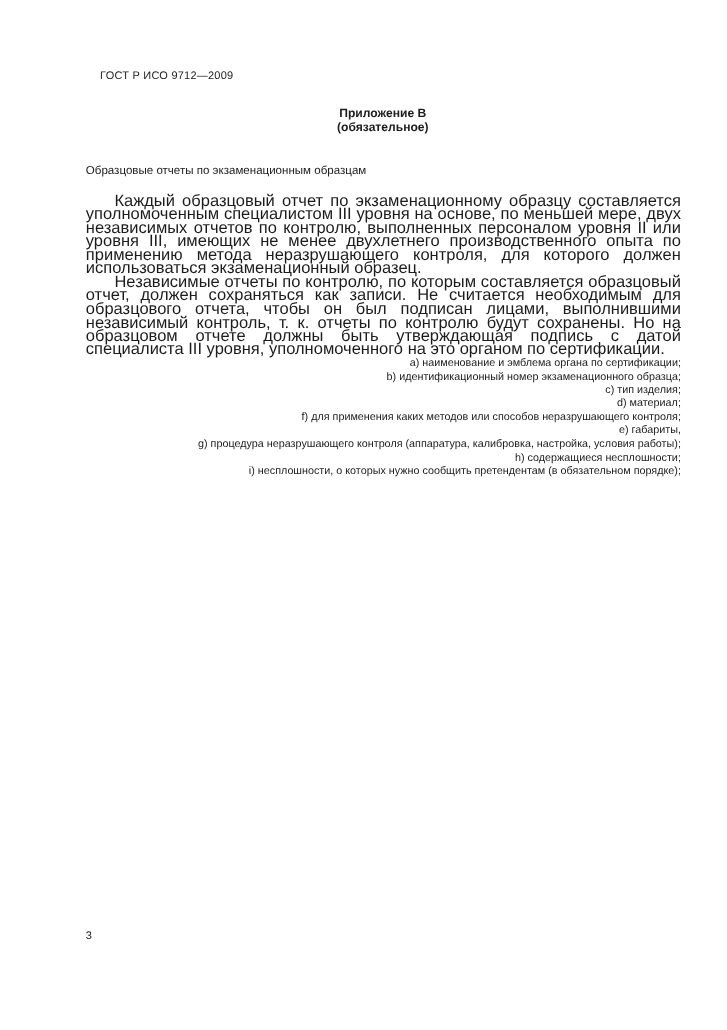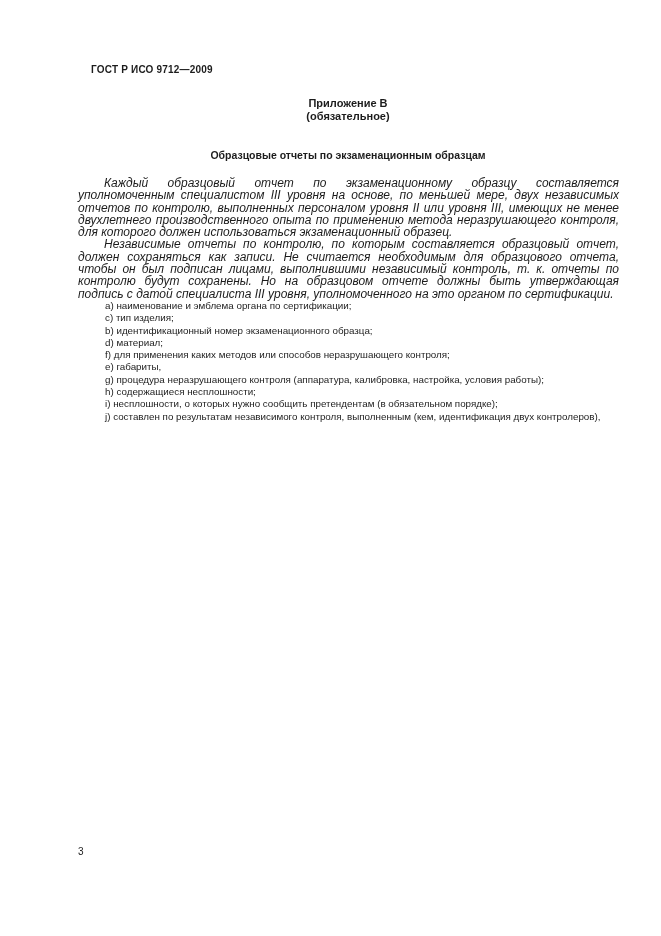--- a/index.html
+++ b/index.html
@@ -14,69 +14,68 @@
     background: #ffffff;
     font-family: "Liberation Sans", sans-serif;
     color: #1c1c1c;
     overflow: hidden;
   }
   .doc-header {
     position: absolute;
     top: 64px;
     left: 78px;
     font-size: 10px;
-    font-weight: bold;
+    font-weight: normal;
     letter-spacing: 0.2px;
     padding-left: 13px;
   }
   .annex-block {
     position: absolute;
     top: 97px;
     left: 78px;
     width: 540px;
     text-align: center;
     font-size: 11px;
     font-weight: bold;
     line-height: 12.5px;
   }
   .section-title {
     position: absolute;
     top: 149px;
     left: 78px;
     width: 540px;
     margin: 0;
-    text-align: center;
     font-size: 10.5px;
-    font-weight: bold;
+    font-weight: normal;
   }
   .content {
     position: absolute;
     top: 177px;
     left: 78px;
     width: 541px;
   }
   .para {
     margin: 0;
-    font-size: 12px;
+    font-size: 15px;
     line-height: 12.3px;
     text-align: justify;
     text-indent: 26px;
-    font-style: italic;
   }
   .list {
     margin: 0;
     padding: 0;
     list-style: none;
   }
   .list-item {
     margin: 0;
     padding-left: 41px;
     text-indent: -14px;
     font-size: 9.8px;
     line-height: 12.3px;
+    text-align: right;
   }
   .page-number {
     position: absolute;
     left: 78px;
     top: 846px;
     font-size: 10px;
   }
 </style>
 </head>
 <body>
@@ -91,27 +90,26 @@
   </div>
 
   <h1 class="section-title">Образцовые отчеты по экзаменационным образцам</h1>
 
   <div class="content">
     <p class="para">Каждый образцовый отчет по экзаменационному образцу составляется уполномоченным специалистом III уровня на основе, по меньшей мере, двух независимых отчетов по контролю, выполненных персоналом уровня II или уровня III, имеющих не менее двухлетнего производственного опыта по применению метода неразрушающего контроля, для которого должен использоваться экзаменационный образец.</p>
     <p class="para">Независимые отчеты по контролю, по которым составляется образцовый отчет, должен сохраняться как записи. Не считается необходимым для образцового отчета, чтобы он был подписан лицами, выполнившими независимый контроль, т. к. отчеты по контролю будут сохранены. Но на образцовом отчете должны быть утверждающая подпись с датой специалиста III уровня, уполномоченного на это органом по сертификации.</p>
 
     <div class="list">
       <div class="list-item">a)  наименование и эмблема органа по сертификации;</div>
+      <div class="list-item">b)  идентификационный номер экзаменационного образца;</div>
       <div class="list-item">c)  тип изделия;</div>
-      <div class="list-item">b)  идентификационный номер экзаменационного образца;</div>
       <div class="list-item">d)  материал;</div>
       <div class="list-item">f)  для применения каких методов или способов неразрушающего контроля;</div>
       <div class="list-item">e)  габариты,</div>
       <div class="list-item">g)  процедура неразрушающего контроля (аппаратура, калибровка, настройка, условия работы);</div>
       <div class="list-item">h)  содержащиеся несплошности;</div>
       <div class="list-item">i)  несплошности, о которых нужно сообщить претендентам (в обязательном порядке);</div>
-      <div class="list-item">j)  составлен по результатам независимого контроля, выполненным (кем, идентификация двух контролеров),</div>
     </div>
   </div>
 
   <div class="page-number">3</div>
 
 </div>
 
 </body></html>

